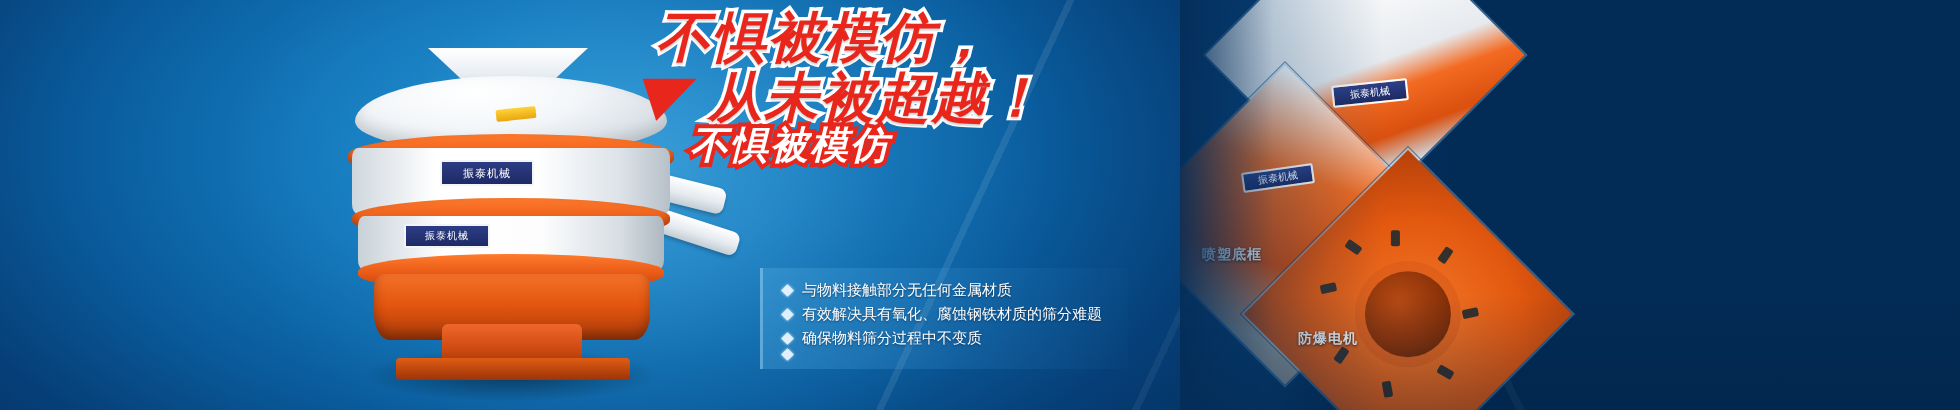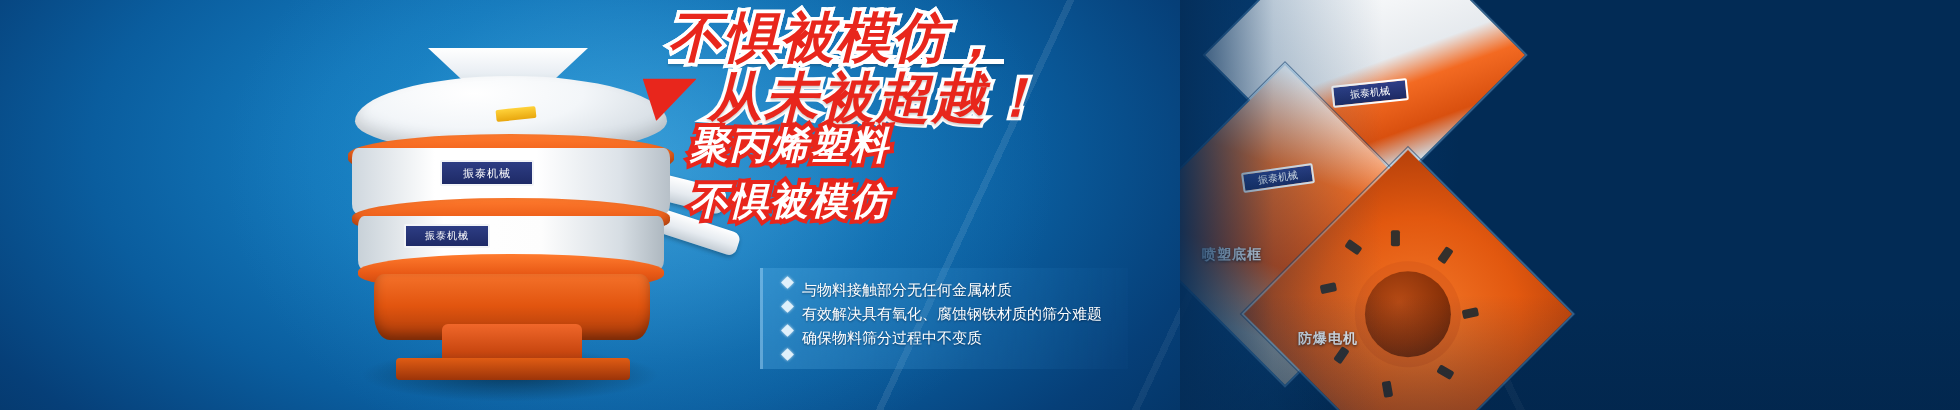--- a/index.html
+++ b/index.html
@@ -123,21 +123,21 @@
     font-family:"DejaVu Sans","Liberation Sans",sans-serif;
     font-weight:bold; font-style:italic;
     font-size:54px; line-height:60px;
     color:#e8261c;
     -webkit-text-stroke:7px #ffffff;
     paint-order:stroke fill;
     text-shadow:0 2px 2px rgba(0,0,0,.18);
     white-space:nowrap;
     letter-spacing:2px;
   }
-  .hl-1{ margin-left:28px;text-decoration:underline; }
+  .hl-1{ margin-left:16px; }
   .hl-2{ display:flex; align-items:center; gap:14px; margin-left:0px; }
   .arrow-mark{
     width:54px; height:46px; flex:0 0 auto;
     background:#e8261c;
     clip-path:polygon(0% 8%, 100% 8%, 36% 100%);
     filter:drop-shadow(0 0 3px #ffffff);
     transform:skewX(-8deg);
   }
 
   
@@ -155,21 +155,21 @@
   }
 
   
   .bullets{
     position:absolute; left:760px; top:268px;
     padding:10px 26px 10px 20px;
     border-left:3px solid rgba(160,215,250,.55);
     background:linear-gradient(90deg, rgba(90,180,235,.30) 0%, rgba(60,150,215,.16) 60%, rgba(40,120,190,.04) 100%);
   }
   .bullet{
-    display:flex; gap:10px;
+    display:flex; align-items:center; gap:10px;
     color:#ffffff; font-size:15px; line-height:24px;
     font-family:"DejaVu Sans","Liberation Sans",sans-serif;
     text-shadow:0 1px 2px rgba(0,20,45,.55);
     white-space:nowrap;
   }
   .dia{
     width:9px; height:9px; flex:0 0 auto;
     background:#dff0fb; transform:rotate(45deg);
     box-shadow:0 0 3px rgba(255,255,255,.8);
   }
@@ -265,21 +265,20 @@
 
   <div class="headline">
     <div class="hl-line hl-1">不惧被模仿，</div>
     <div class="hl-line hl-2">
       <span class="arrow-mark"></span>
       <span>从未被超越！</span>
     </div>
   </div>
 
   <div class="subs">
-    <div class="sub-line">聚丙烯塑料</div>
     <div class="sub-line">不惧被模仿</div>
   </div>
 
   <div class="bullets">
     <div class="bullet">
       <span class="dia"></span>
       <span>与物料接触部分无任何金属材质</span>
     </div>
     <div class="bullet">
       <span class="dia"></span>

